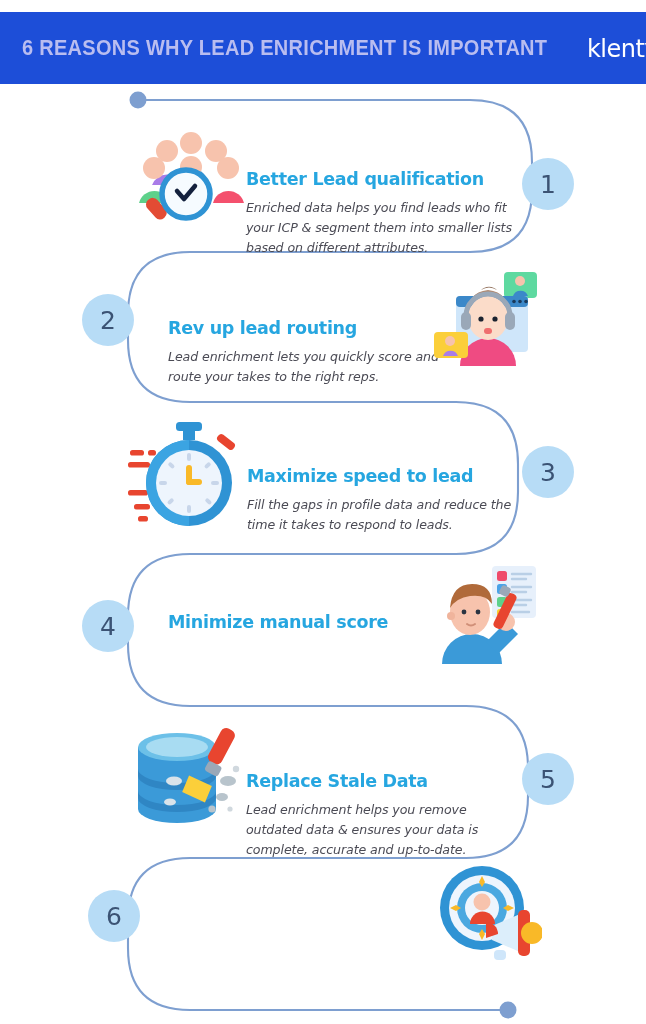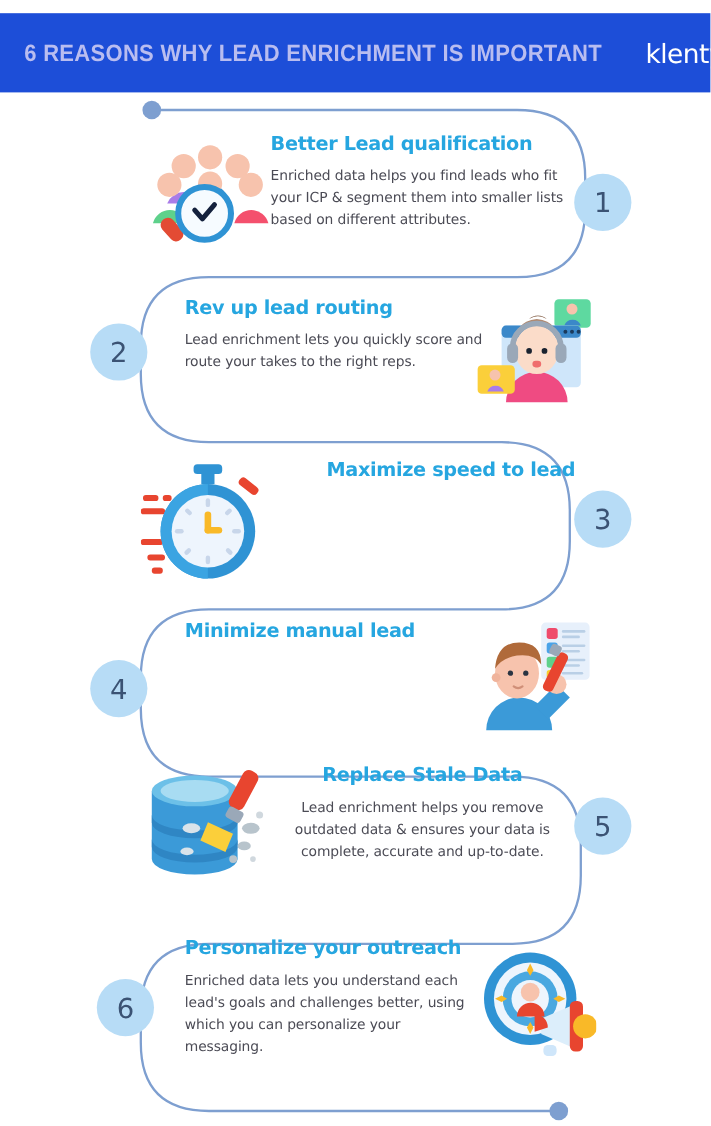--- a/index.html
+++ b/index.html
@@ -52,34 +52,36 @@
     font-size:25px; font-weight:400; color:#3b5374;
     z-index:4;
   }
 
   .txt { z-index:3; }
   .txt h2 {
     font-family:"DejaVu Sans", sans-serif;
     font-size:17.5px; font-weight:bold; color:#26a6e0;
     letter-spacing:-0.3px; margin-bottom:9px;
     white-space:nowrap;
+    margin-top:48px;
   }
   .txt p {
     font-family:"DejaVu Sans", sans-serif;
     font-size:12.6px; line-height:20px; color:#4b4b55;
     letter-spacing:-0.1px;
+    font-style:italic;
   }
   .ill { position:absolute; z-index:3; }
 
   
   #row1 { left:0; top:105px; width:646px; height:150px; }
   #row2 { left:0; top:258px; width:646px; height:130px; }
   #row3 { left:0; top:408px; width:646px; height:140px; }
   #row4 { left:0; top:556px; width:646px; height:140px; }
-  #row5 { left:0; top:685px; width:646px; height:140px;text-align:center; }
+  #row5 { left:0; top:713px; width:646px; height:140px; }
   #row6 { left:0; top:848px; width:646px; height:150px; }
 </style>
 </head>
 <body>
 
 <div class="header">
   <div class="header-title">6 REASONS WHY LEAD ENRICHMENT IS IMPORTANT</div>
   <div class="logo-wrap">
     <div class="logo-text">klenty</div>
 
@@ -208,34 +210,35 @@
         <rect x="41" y="42" width="4" height="7" rx="2" transform="rotate(-45 43 45)"></rect>
         <rect x="78" y="42" width="4" height="7" rx="2" transform="rotate(45 80 45)"></rect>
         <rect x="41" y="78" width="4" height="7" rx="2" transform="rotate(45 43 81)"></rect>
         <rect x="78" y="78" width="4" height="7" rx="2" transform="rotate(-45 80 81)"></rect>
       </g>
 
       <rect x="58" y="45" width="6" height="20" rx="3" fill="#f9b928"></rect>
       <rect x="58" y="59" width="16" height="6" rx="3" fill="#f9b928"></rect>
     </svg>
   </div>
-  <div class="txt" style="position:absolute; left:247px; top:10px; width:276px;text-align:right;">
+  <div class="txt" style="position:absolute; left:247px; top:10px; width:276px;">
     <h2>Maximize speed to lead</h2>
+    <p>Fill the gaps in profile data and reduce the time it takes to respond to leads.</p>
   </div>
   <div class="num-circle" style="left:522px; top:38px;">
     <span>3</span>
   </div>
 </div>
 
 <div class="row" id="row4">
   <div class="num-circle" style="left:82px; top:44px;">
     <span>4</span>
   </div>
   <div class="txt" style="position:absolute; left:168px; top:8px; width:268px;">
-    <h2>Minimize manual lead</h2>
+    <h2>Minimize manual score</h2>
   </div>
   <div class="ill" style="left:434px; top:8px; width:105px; height:100px;">
     <svg viewBox="0 0 105 100" width="105" height="100">
 
       <rect x="58" y="2" width="44" height="52" rx="4" fill="#e7f0fb"></rect>
       <rect x="63" y="7" width="10" height="10" rx="2.5" fill="#ef4b6b"></rect>
       <rect x="63" y="20" width="10" height="10" rx="2.5" fill="#4aa3e8"></rect>
       <rect x="63" y="33" width="10" height="10" rx="2.5" fill="#5ed18b"></rect>
       <rect x="63" y="45" width="10" height="8" rx="2.5" fill="#f8cf2e"></rect>
       <g stroke="#b9cfe6" stroke-width="2.4" stroke-linecap="round">
@@ -301,24 +304,20 @@
   </div>
   <div class="num-circle" style="left:522px; top:40px;">
     <span>5</span>
   </div>
 </div>
 
 <div class="row" id="row6">
   <div class="num-circle" style="left:88px; top:42px;">
     <span>6</span>
   </div>
-  <div class="txt" style="position:absolute; left:168px; top:4px; width:268px;">
-    <h2>Personalize your outreach</h2>
-    <p>Enriched data lets you understand each lead's goals and challenges better, using which you can personalize your messaging.</p>
-  </div>
   <div class="ill" style="left:434px; top:16px; width:108px; height:96px;">
     <svg viewBox="0 0 108 96" width="108" height="96">
 
       <circle cx="48" cy="44" r="42" fill="#2f93d4"></circle>
       <circle cx="48" cy="44" r="33" fill="#eef5fd"></circle>
       <circle cx="48" cy="44" r="25" fill="#4aa8e0"></circle>
       <circle cx="48" cy="44" r="17" fill="#eef5fd"></circle>
 
       <g fill="#f9b928">
         <path d="M48 12 l3 6 l-3 5 l-3 -5 z"></path>

